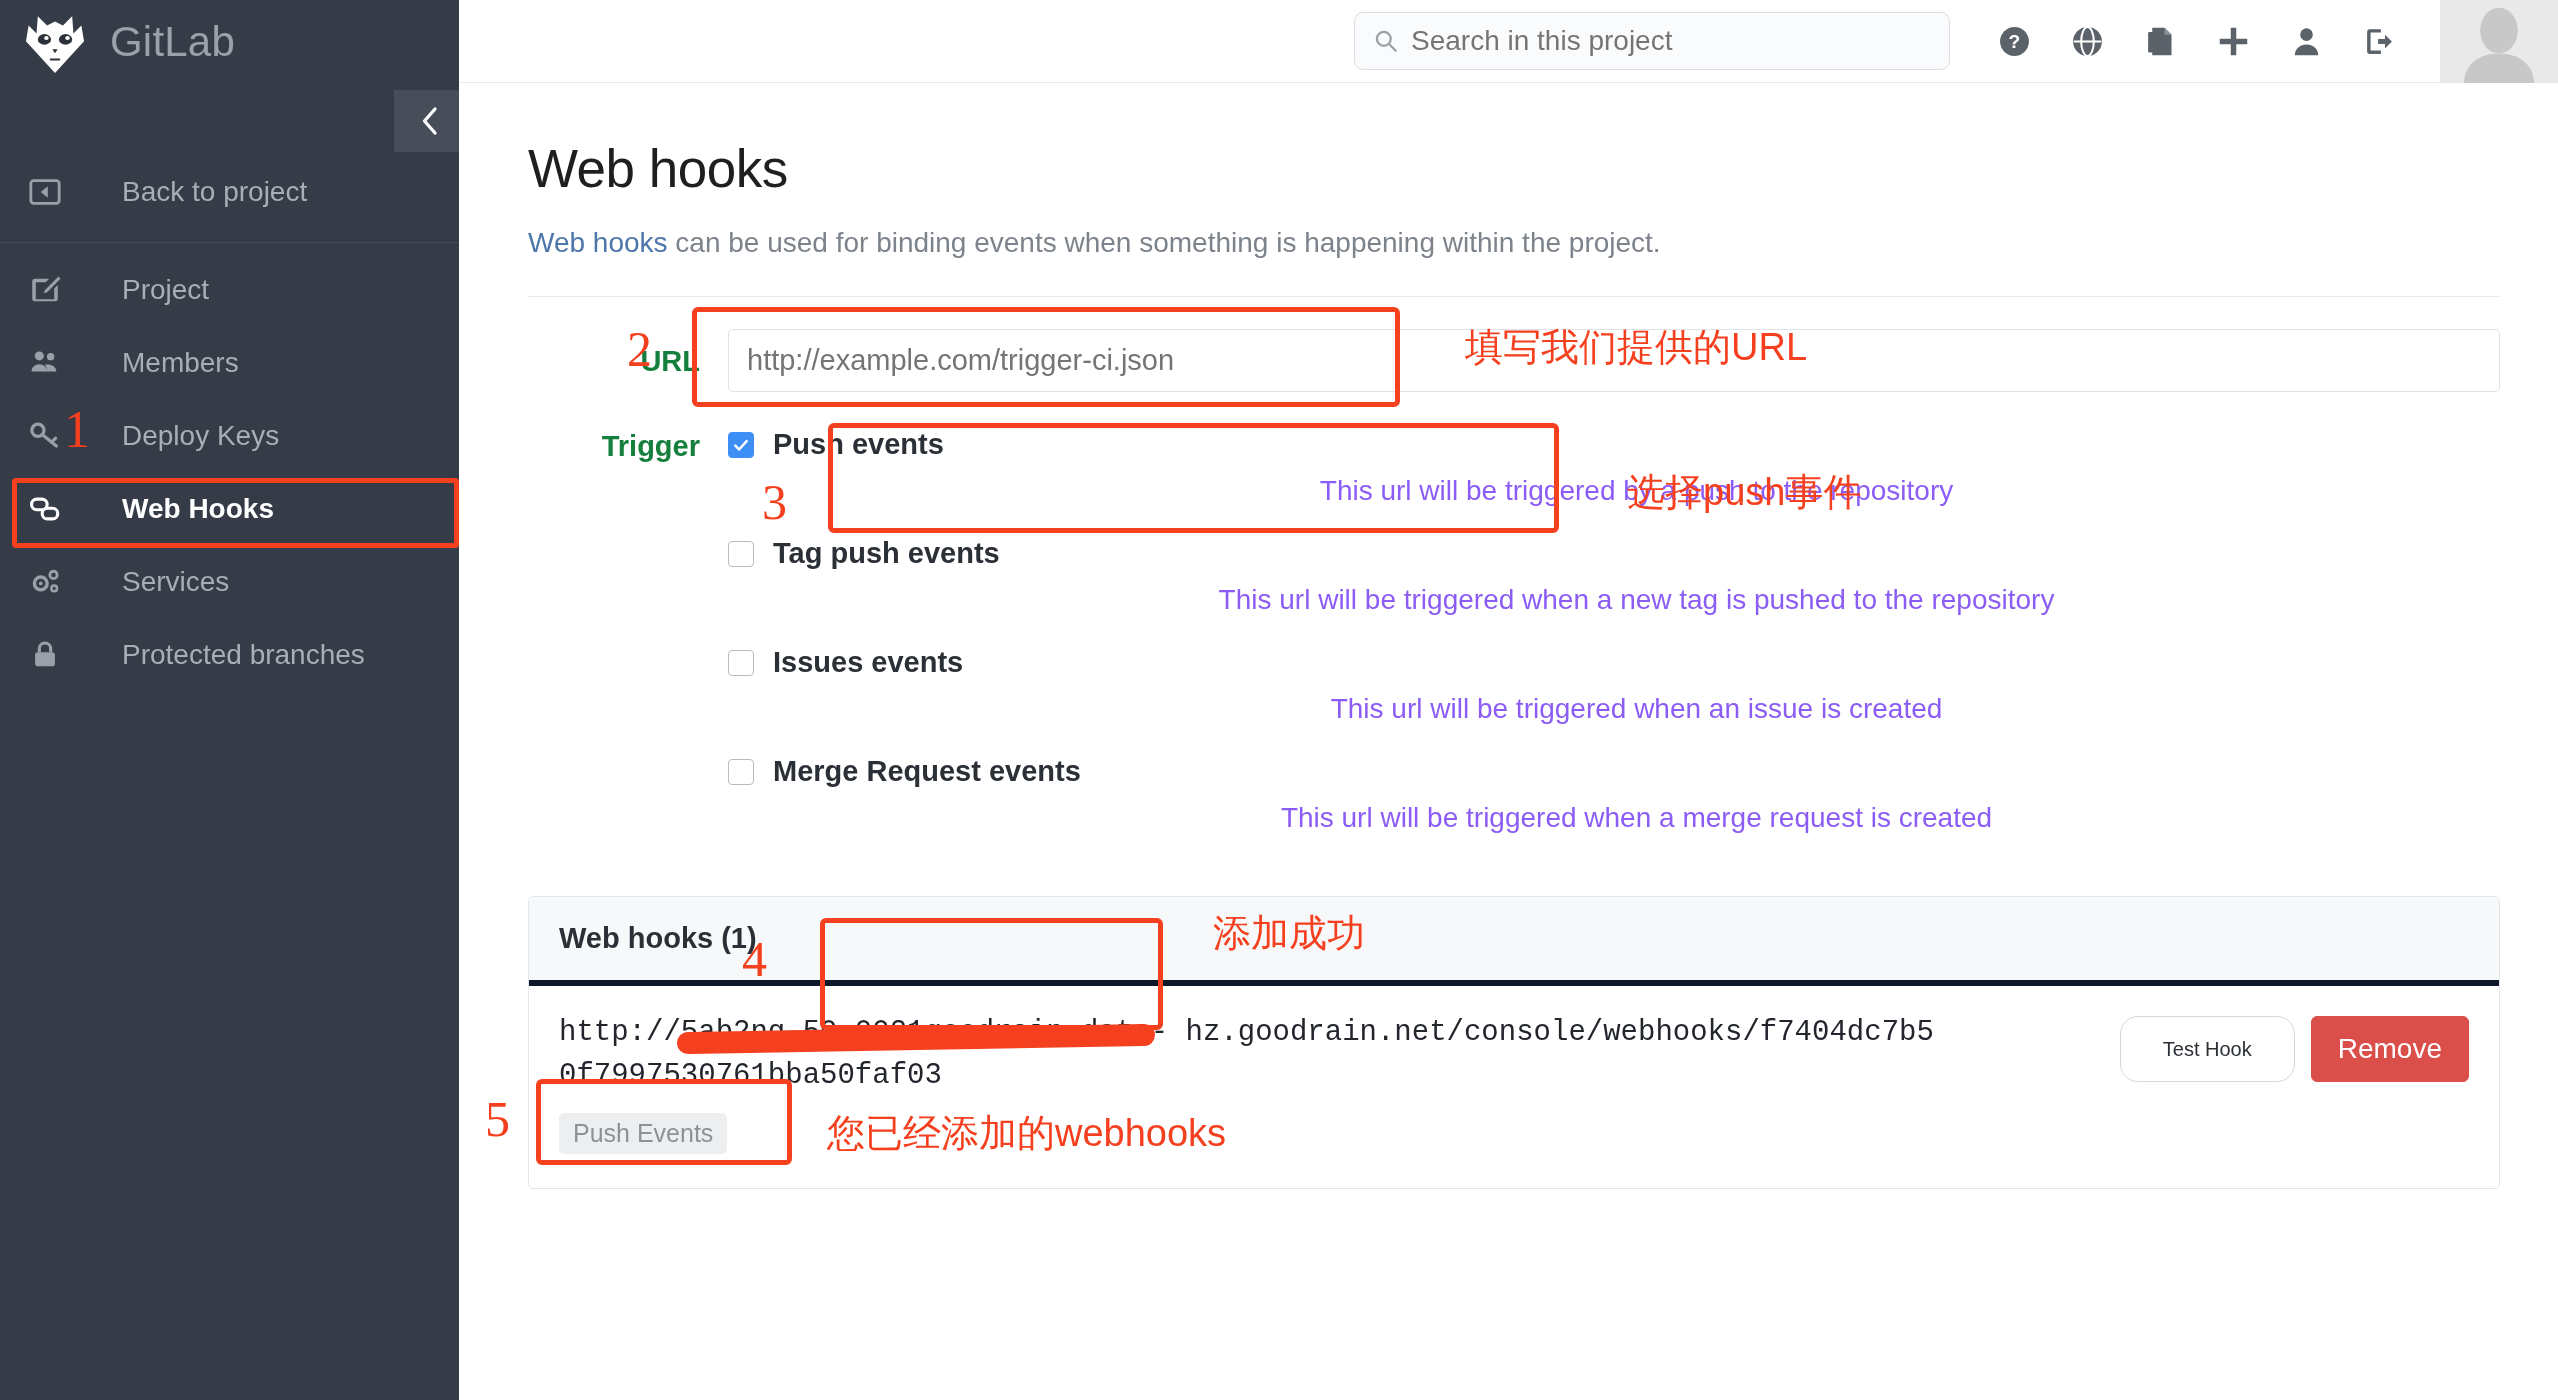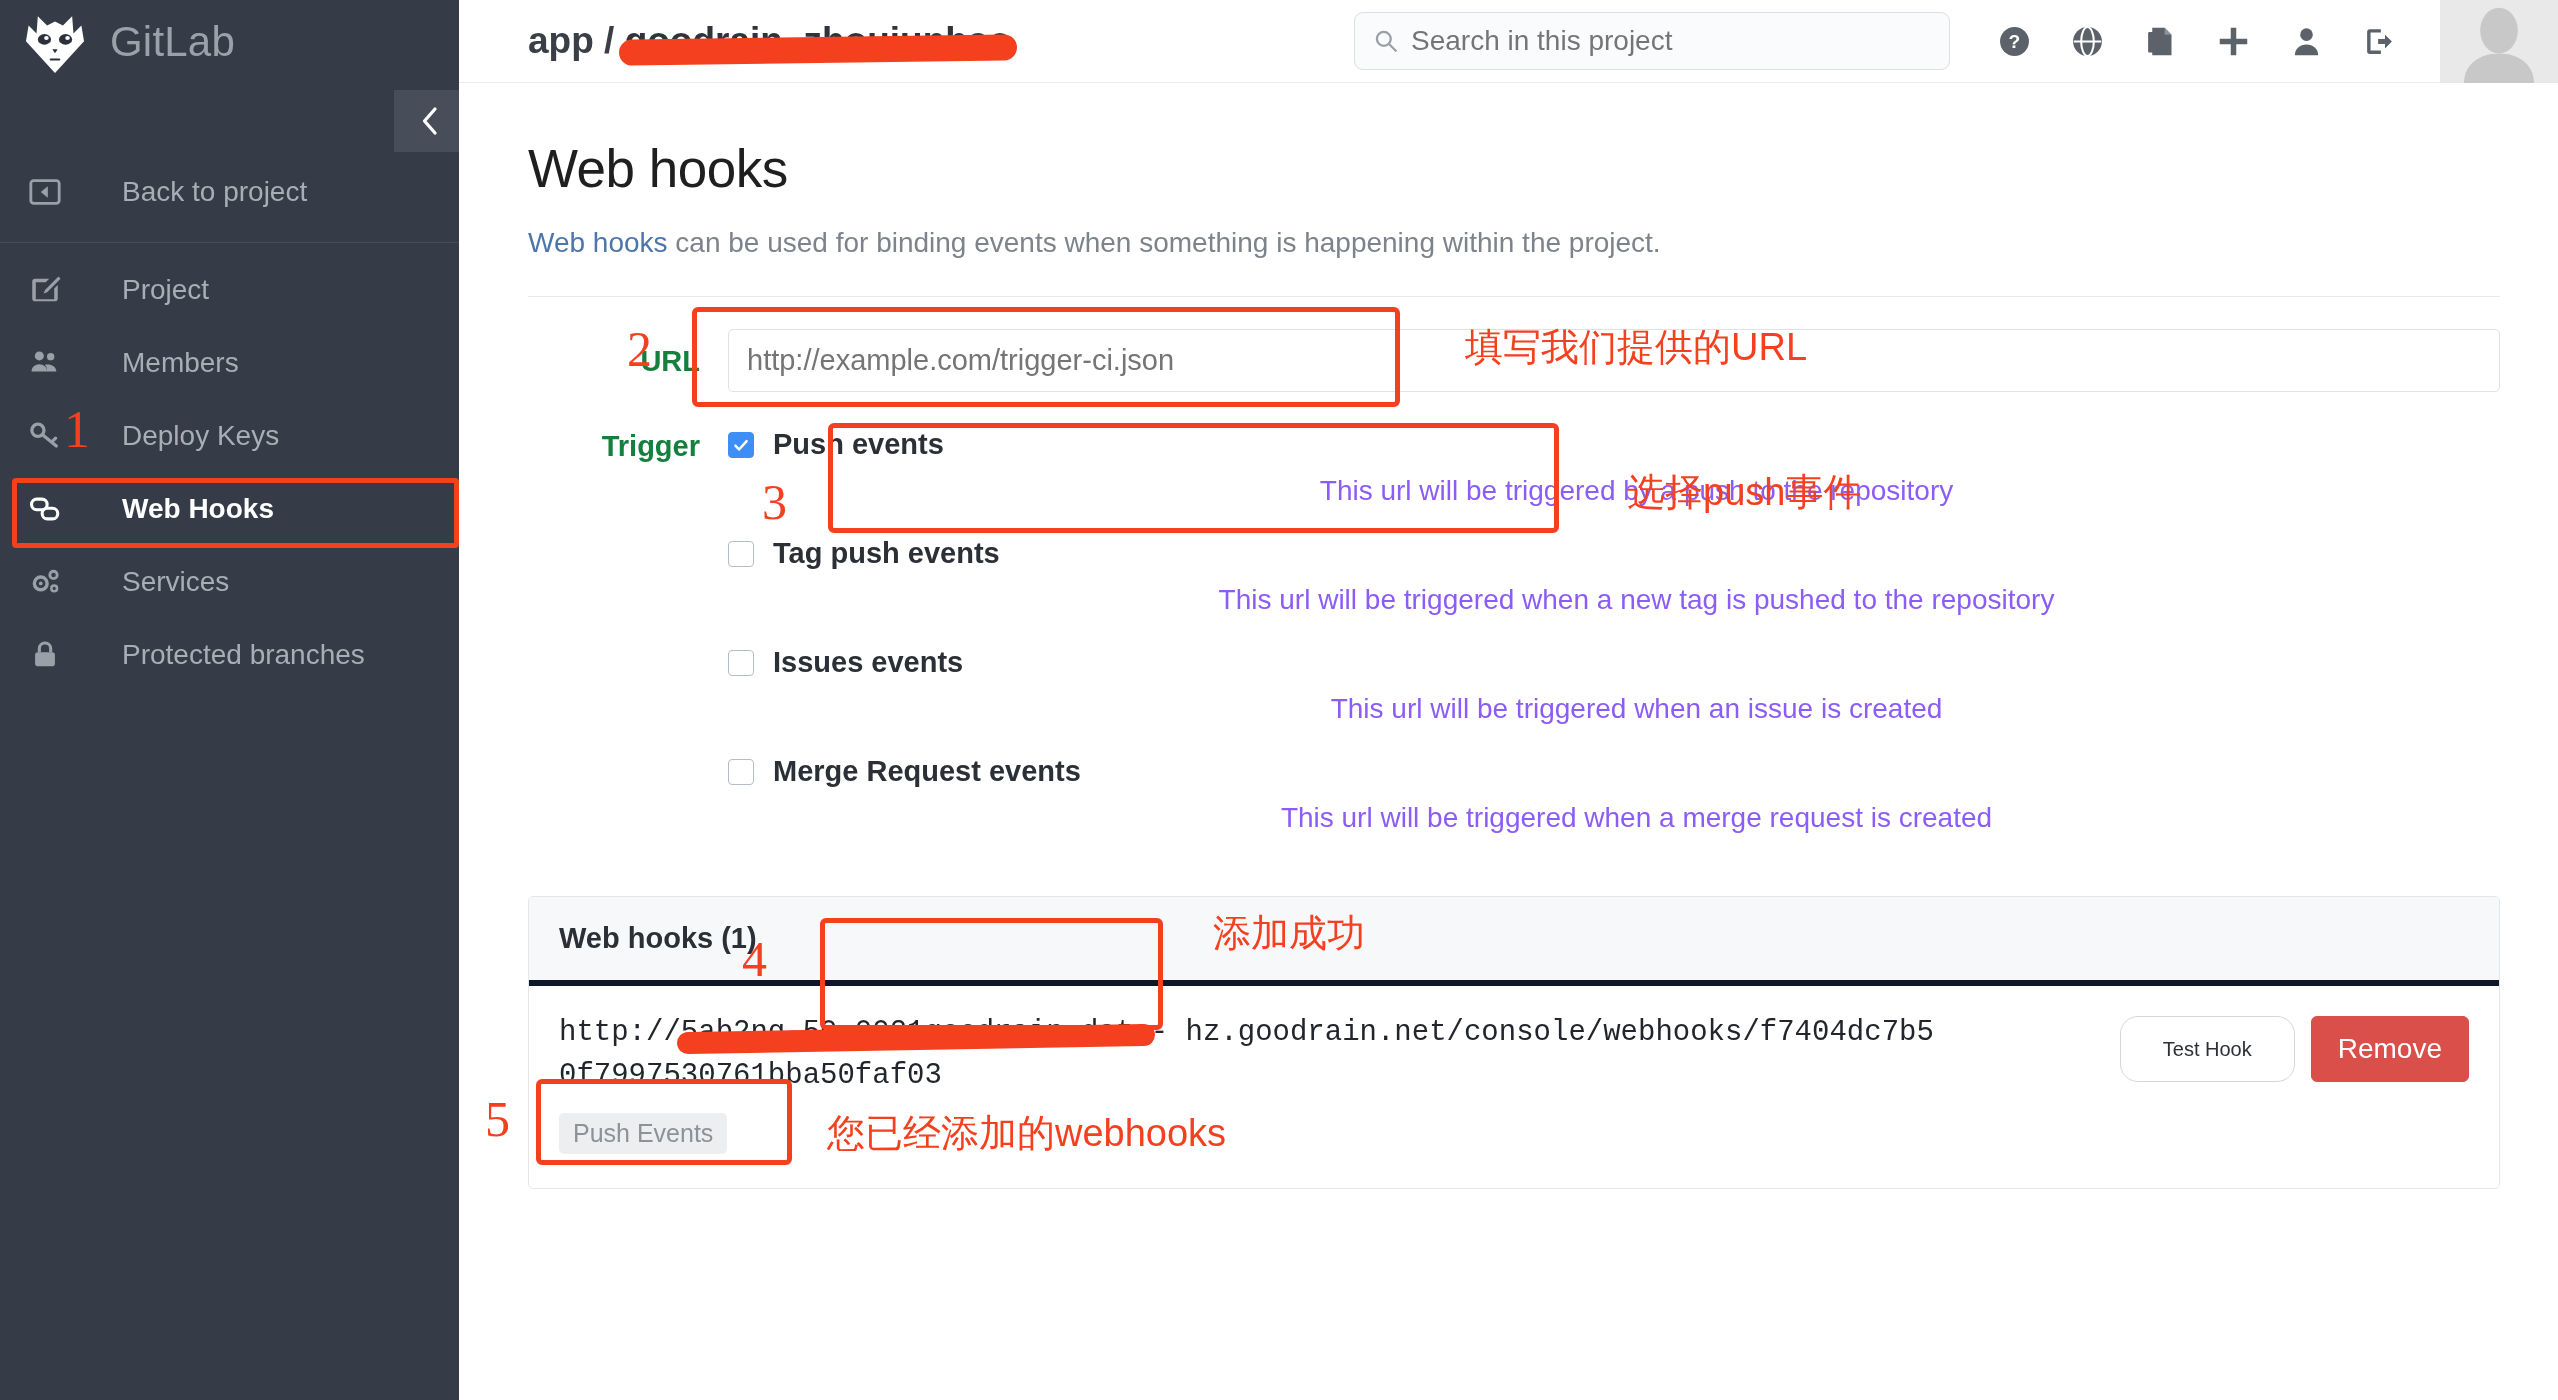--- a/index.html
+++ b/index.html
@@ -375,24 +375,20 @@
         <span class="nav-label">Protected branches</span>
       </div>
 
     </div>
 
     <div class="hl-webhooks"></div>
     <div class="num-1 anno-num" style="font-size:52px;">1</div>
   </div>
 
   <div class="header">
-    <div class="breadcrumb">
-      <span>app /</span>
-      <span class="bc-redacted">goodrain_zhoujunhao</span>
-    </div>
 
     <div class="header-right">
       <div class="search-box">
         <svg viewBox="0 0 24 24">
           <circle cx="10" cy="10" r="6.4" fill="none" stroke="#9aa0a8" stroke-width="2.1"></circle>
           <path d="M15 15 L21 21" stroke="#9aa0a8" stroke-width="2.1" stroke-linecap="round"></path>
         </svg>
         <input class="search-input" type="text" placeholder="Search in this project" style="">
       </div>
 

